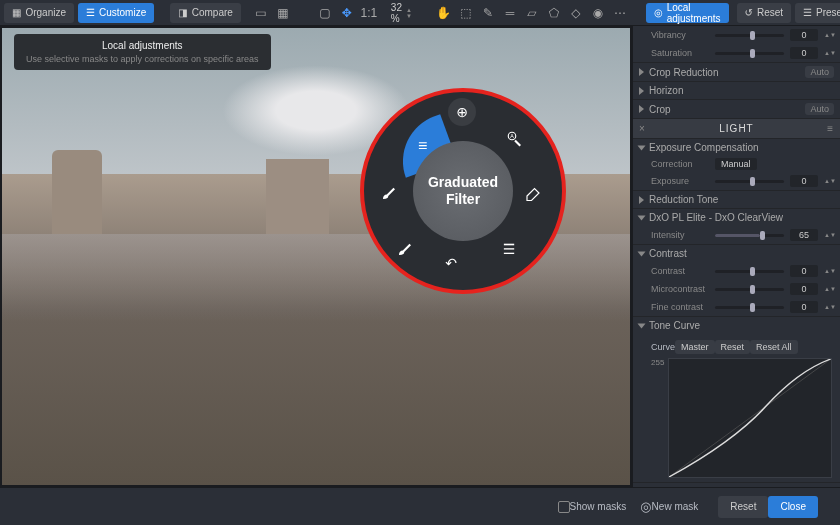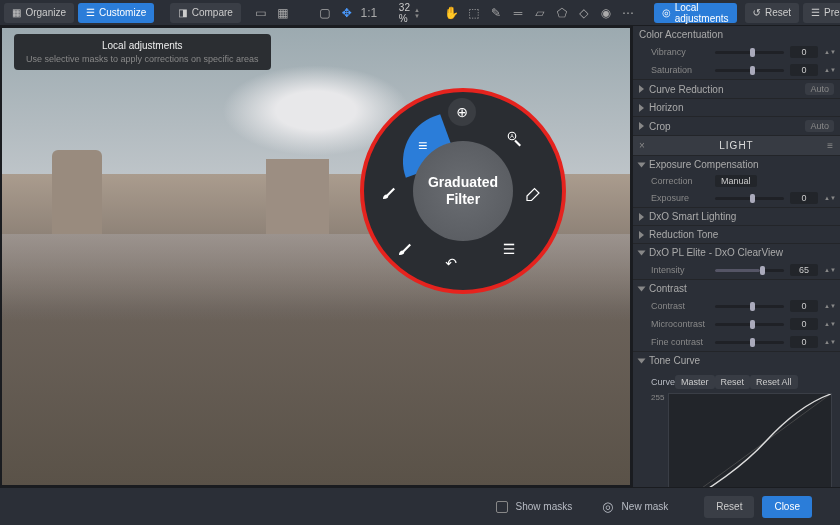--- a/index.html
+++ b/index.html
@@ -3,21 +3,21 @@
 <meta charset="utf-8">
 <style>
 * { margin:0; padding:0; box-sizing:border-box; font-family:-apple-system,Arial,sans-serif; }
 body { width:840px; height:525px; background:#1a1c20; color:#b8bcc4; font-size:10px; overflow:hidden; position:relative; }
 .topbar { height:26px; background:#2b2f37; display:flex; align-items:center; padding:0 4px; gap:4px; border-bottom:1px solid #1a1c20; }
 .tbtn { height:20px; padding:0 8px; display:flex; align-items:center; gap:4px; font-size:10px; color:#ccc; border-radius:3px; cursor:pointer; }
 .tbtn.blue { background:#2b7dd9; color:#fff; }
 .tbtn.dark { background:#3a3e46; }
 .tool-icons { display:flex; gap:2px; margin-left:6px; }
 .tool-icons span { width:20px; height:20px; display:flex; align-items:center; justify-content:center; font-size:12px; color:#aaa; cursor:pointer; }
-.zoom { margin-left:16px; font-size:10px; color:#ccc; }
+.zoom { margin-left:8px; font-size:10px; color:#ccc; }
 .sep { width:1px; height:18px; background:#444; margin:0 4px; }
 .spacer { flex:1; }
 .main { display:flex; height:461px; }
 .canvas { flex:1; position:relative; background:#1a1c20; padding:2px; }
 .photo { width:100%; height:100%; position:relative; overflow:hidden; }
 .sky { position:absolute; top:0; left:0; right:0; height:42%; background:linear-gradient(#9caab0,#c8ccd0); }
 .cloud1{position:absolute;top:8%;left:35%;width:30%;height:20%;background:radial-gradient(ellipse,#e8e8ea 30%,transparent 70%);border-radius:50%;}
 .bldg { position:absolute; top:32%; left:0; right:0; height:13%; background:linear-gradient(#aa9c8e,#8f8378); }
 .bldg::before{content:'';position:absolute;left:8%;top:-40%;width:8%;height:140%;background:#998b7e;border-radius:6px 6px 0 0;}
 .bldg::after{content:'';position:absolute;left:42%;top:-25%;width:10%;height:125%;background:#9c8e82;}
@@ -51,21 +51,21 @@
 .tri { display:inline-block; width:0; height:0; border-top:4px solid transparent; border-bottom:4px solid transparent; border-left:5px solid #888; margin-right:5px; }
 .tri.open { transform:rotate(90deg); }
 .sect-h .auto { margin-left:auto; font-size:9px; color:#888; background:#383c44;border-radius:3px;padding:1px 5px; }
 .row { display:flex; align-items:center; padding:2px 8px 2px 18px; gap:6px; }
 .row .lbl { width:58px; font-size:9px; color:#888; }
 .slider { flex:1; height:3px; background:#1f2126; border-radius:2px; position:relative; }
 .slider .fill{position:absolute;top:0;left:0;bottom:0;background:#556;border-radius:2px;}
 .slider .knob{position:absolute;top:-3px;width:5px;height:9px;background:#aab;border-radius:2px;}
 .val { width:28px; font-size:9px; color:#ccc; text-align:center; background:#22252a; border-radius:2px; padding:1px 0; }
 .stepper{width:8px;height:14px;display:flex;flex-direction:column;justify-content:center;font-size:6px;color:#888;line-height:6px;}
-.bottombar { height:38px; background:#2b2f37; display:flex; align-items:center; padding:0 28px; gap:8px; border-top:1px solid #1a1c20; }
+.bottombar { height:38px; background:#2b2f37; display:flex; align-items:center; padding:0 22px; border-top:1px solid #1a1c20; }
 .chk { width:12px; height:12px; border:1px solid #888; border-radius:2px; }
 .btn { height:22px; padding:0 12px; display:flex; align-items:center; font-size:10px; color:#ccc; background:#3a3e46; border-radius:3px; cursor:pointer; }
 .btn.blue { background:#2b7dd9; color:#fff; }
 .curve-box { margin:4px 8px 4px 18px; }
 .curve-ctrl { display:flex; align-items:center; padding:2px 0 4px 0; font-size:9px; }
 .curve-ctrl .mini{background:#383c44;padding:2px 6px;border-radius:3px;color:#ccc;}
 .curve-plot { width:170px; height:120px; background:#22252a; position:relative; border:1px solid #3a3e46; }
 .curve-plot svg{width:100%;height:100%;}
 </style>
 </head>
@@ -175,44 +175,41 @@
         </div>
       <div class="wheel-center">
         <span>Graduated</span>
           <span>Filter</span>
       </div>
     </div>
   </div>
 
   <div class="panel">
     <div class="sect">
-      <div class="sect-h">
-          <span>Color Accentuation</span>
-        </div>
       <div class="row">
           <span class="lbl">Vibrancy</span>
           <div class="slider">
             <div class="knob" style="left:50%"></div>
           </div>
           <span class="val">0</span>
           <span class="stepper">▲▼</span>
         </div>
       <div class="row">
           <span class="lbl">Saturation</span>
           <div class="slider">
             <div class="knob" style="left:50%"></div>
           </div>
           <span class="val">0</span>
           <span class="stepper">▲▼</span>
         </div>
     </div>
     <div class="sect">
         <div class="sect-h">
           <span class="tri"></span>
-          <span>Curve Reduction</span>
+          <span>Crop Reduction</span>
           <span class="auto">Auto</span>
         </div>
       </div>
     <div class="sect">
         <div class="sect-h">
           <span class="tri"></span>
           <span>Horizon</span>
         </div>
       </div>
     <div class="sect">
@@ -240,26 +237,20 @@
         </div>
       <div class="row">
           <span class="lbl">Exposure</span>
           <div class="slider">
             <div class="knob" style="left:50%"></div>
           </div>
           <span class="val">0</span>
           <span class="stepper">▲▼</span>
         </div>
     </div>
-    <div class="sect">
-        <div class="sect-h">
-          <span class="tri"></span>
-          <span>DxO Smart Lighting</span>
-        </div>
-      </div>
     <div class="sect">
         <div class="sect-h">
           <span class="tri"></span>
           <span>Reduction Tone</span>
         </div>
       </div>
     <div class="sect">
       <div class="sect-h">
           <span class="tri open"></span>
           <span>DxO PL Elite - DxO ClearView</span>

